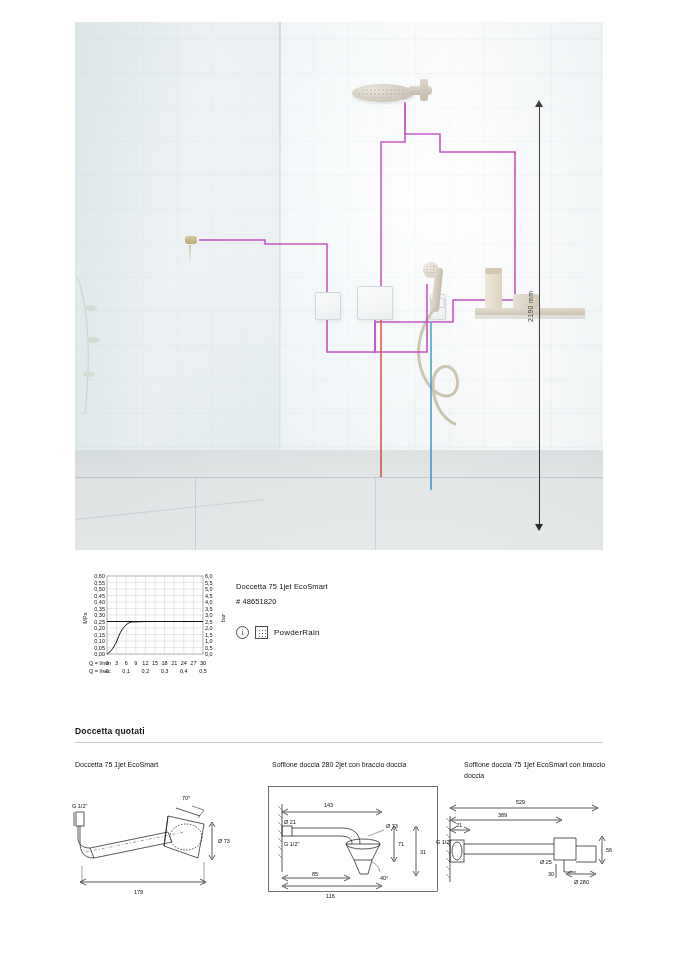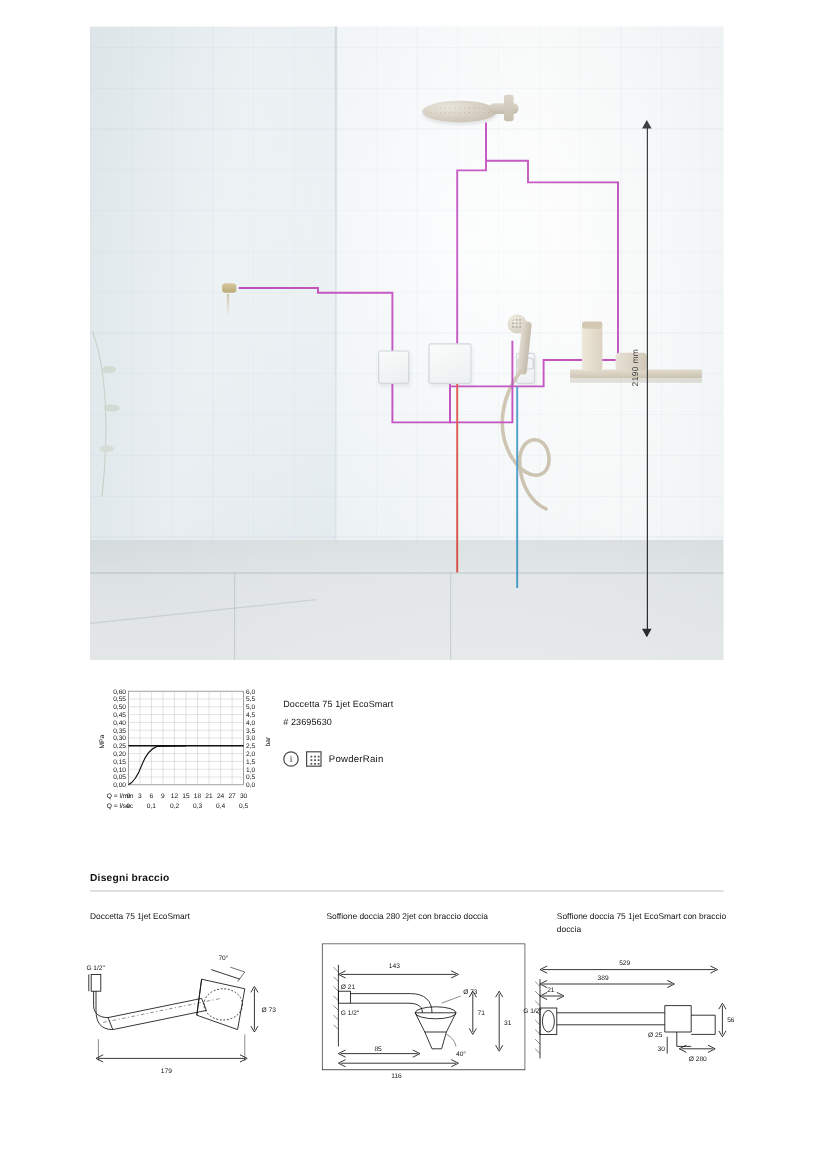--- a/index.html
+++ b/index.html
@@ -397,29 +397,29 @@
       <text x="70.4" y="101">0,2</text>
       <text x="89.6" y="101">0,3</text>
       <text x="108.8" y="101">0,4</text>
       <text x="128" y="101">0,5</text>
     </g>
   </svg>
 </div>
 
 <div class="prodinfo">
   <div class="pname">Doccetta 75 1jet EcoSmart</div>
-  <div class="pcode"># 23695630</div>
+  <div class="pcode"># 48651820</div>
 </div>
 <div class="badges">
   <div class="badge-i">i</div>
   <div class="badge-sq"></div>
   <div class="badge-text">PowderRain</div>
 </div>
 
-<div class="sec-title">Disegni braccio</div>
+<div class="sec-title">Doccetta quotati</div>
 <div class="sec-rule"></div>
 
 <div class="cap1">Doccetta 75 1jet EcoSmart</div>
 <div class="cap2">Soffione doccia 280 2jet con braccio doccia</div>
 <div class="cap3">Soffione doccia 75 1jet EcoSmart con braccio doccia</div>
 
 <div class="draw1">
   <svg width="190" height="120" viewBox="0 0 190 120">
     <g stroke="#111" fill="none" stroke-width="0.7">
 

